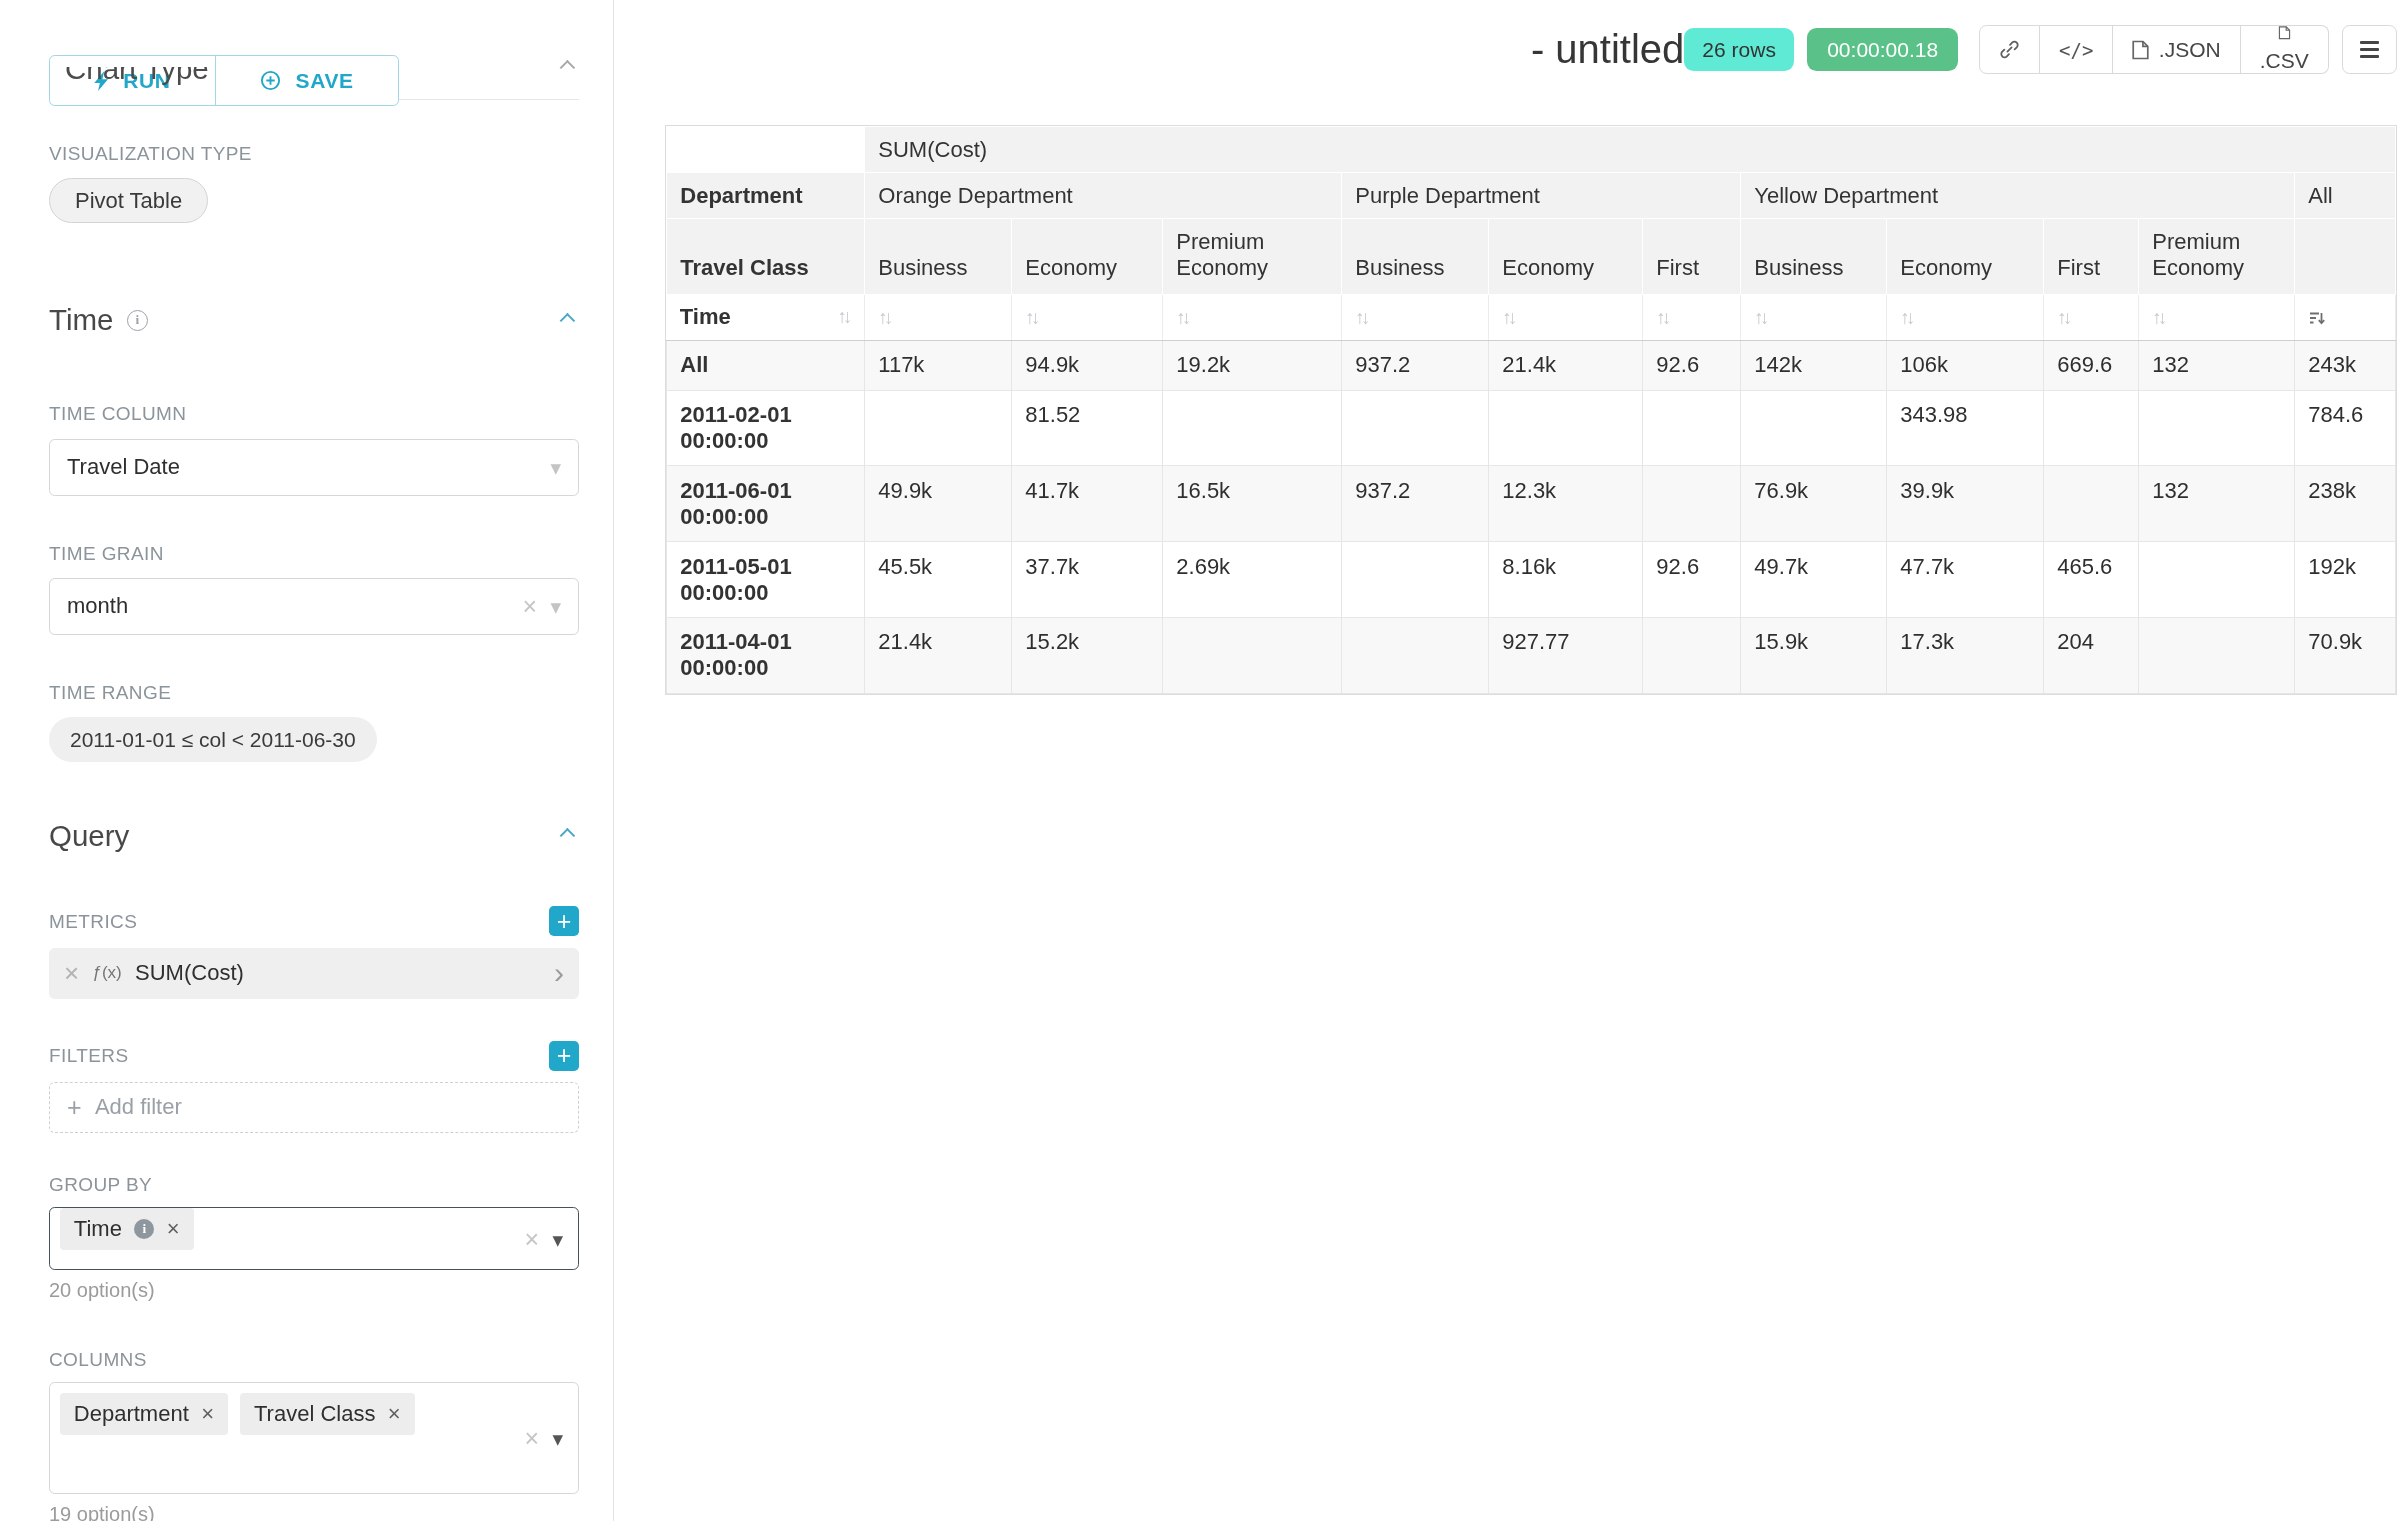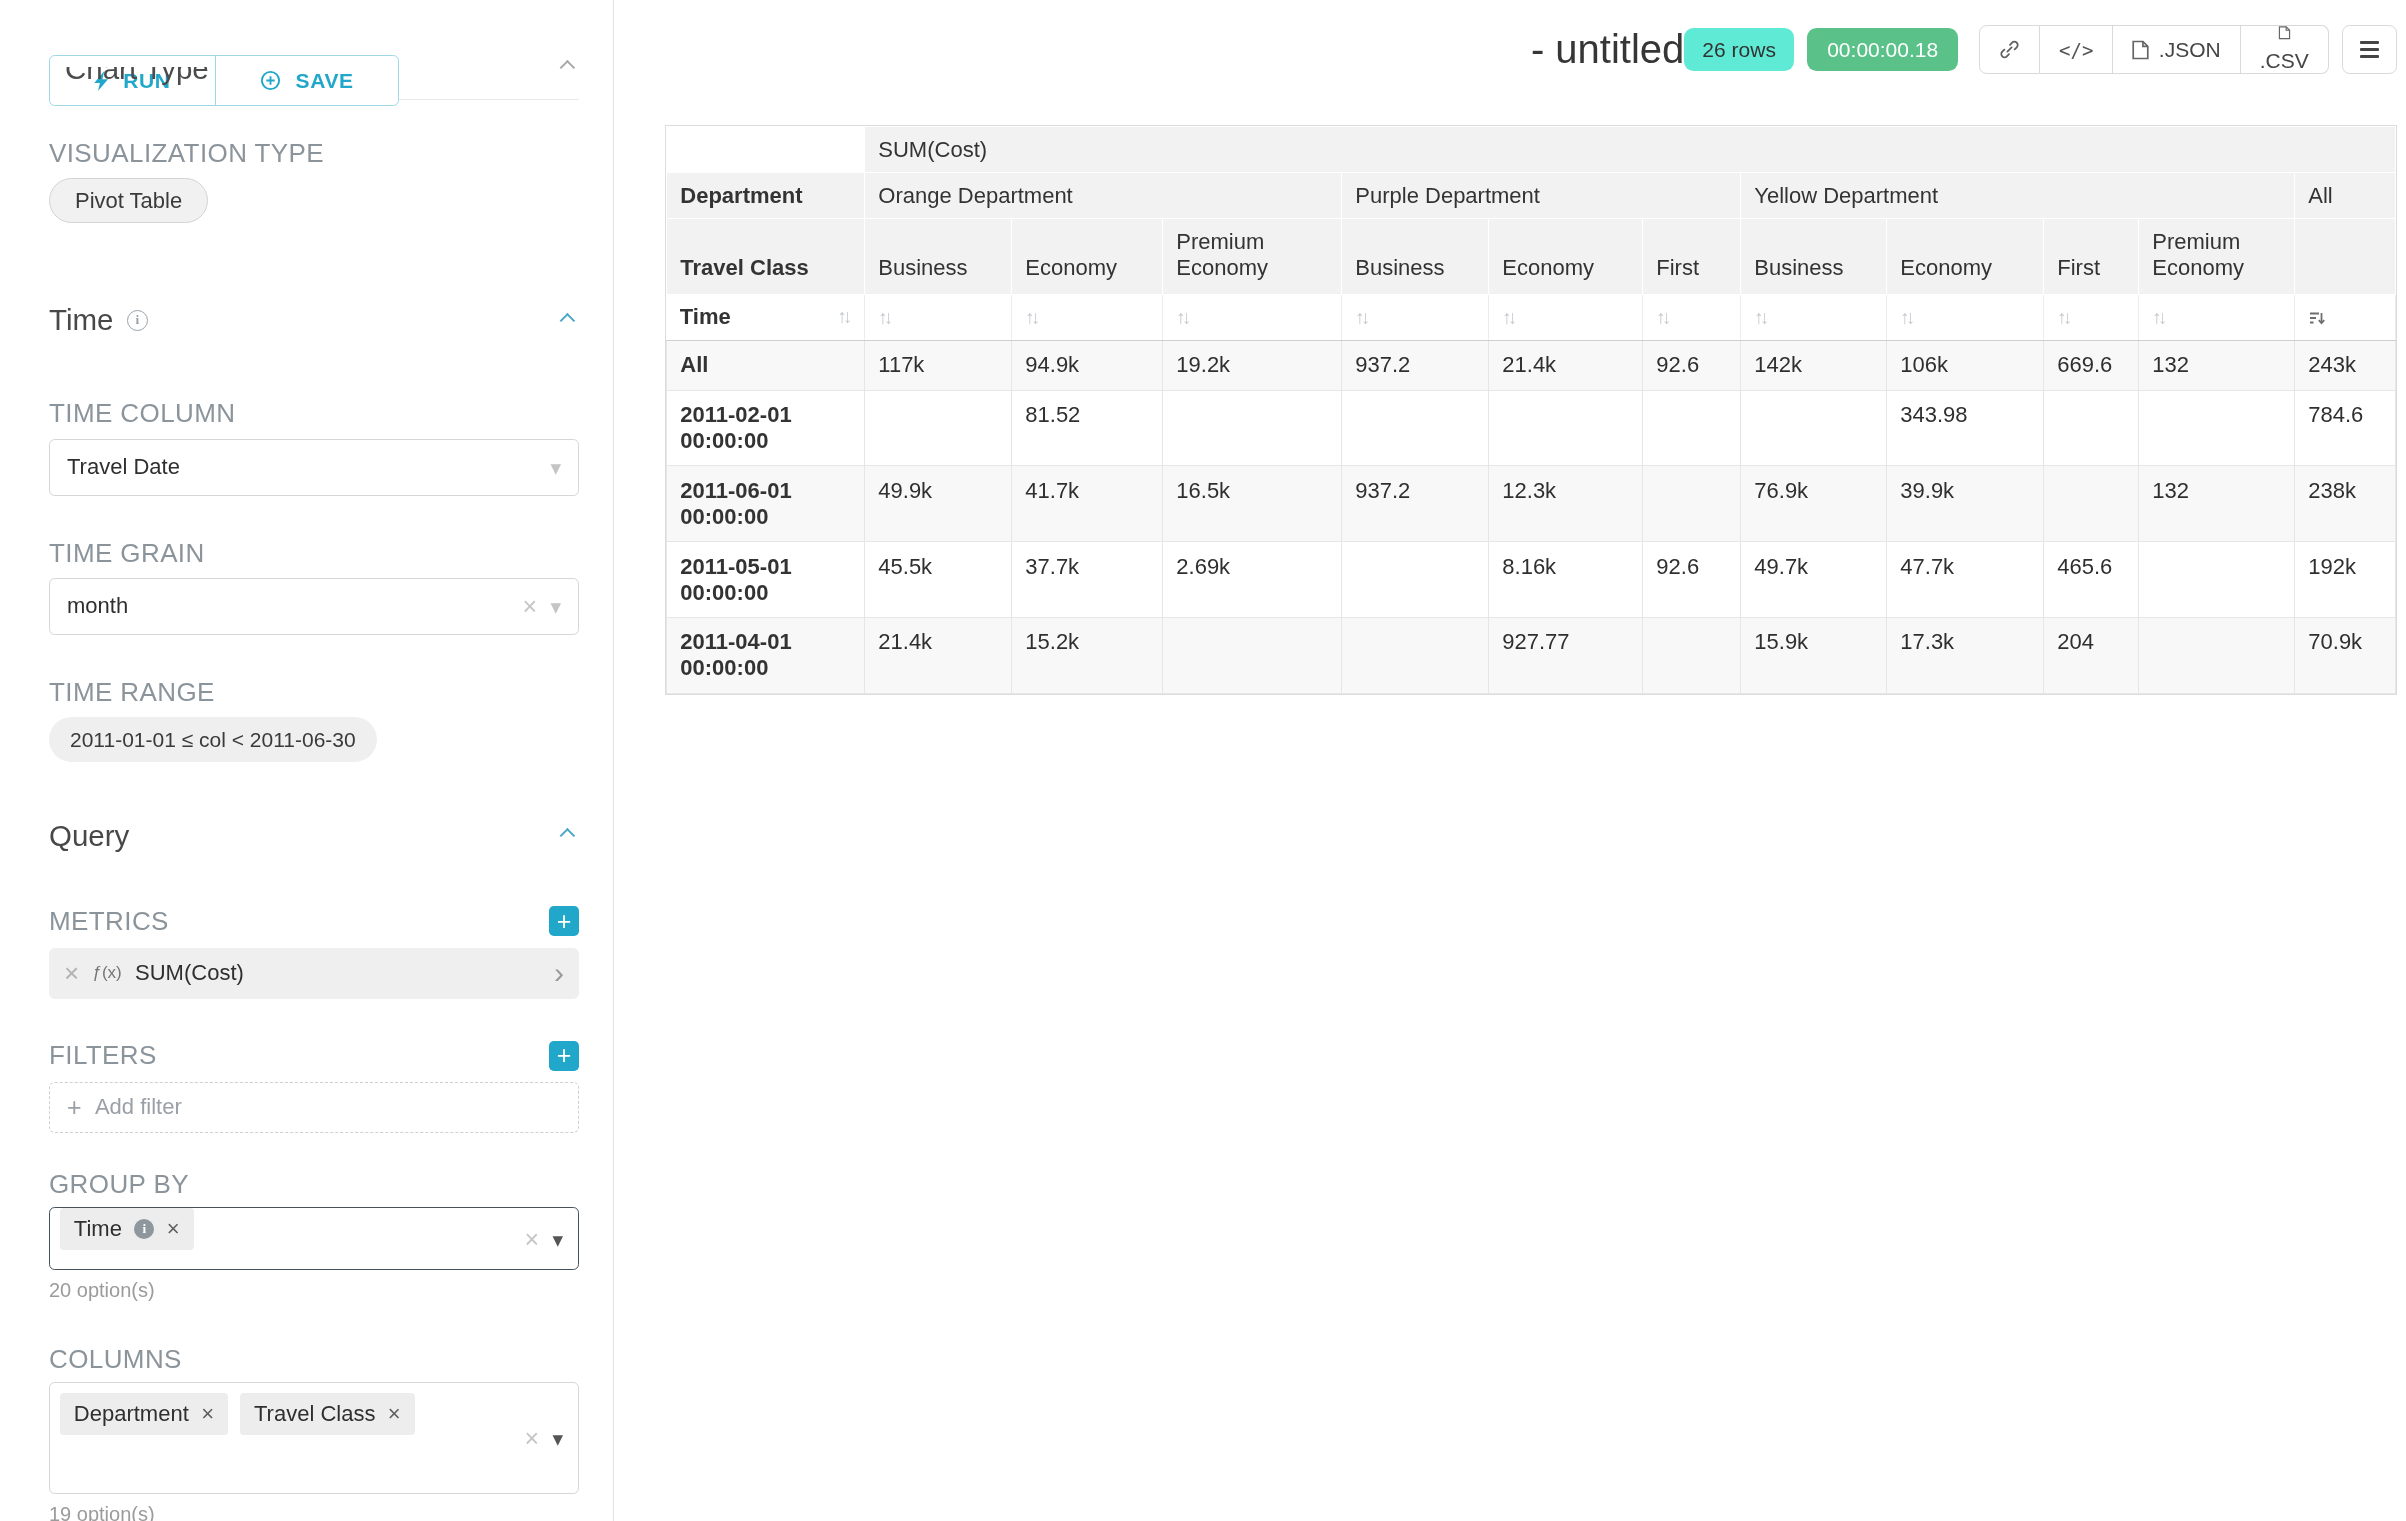--- a/index.html
+++ b/index.html
@@ -32,21 +32,21 @@
   .top-chev { position:absolute; right:5.7px; top:59px; }
   .chev {
     display:inline-block; width:11.4px; height:11.4px;
     border-top:2.9px solid #48a7c6; border-right:2.9px solid #48a7c6;
     transform:rotate(-45deg);
   }
   .chev.gray { border-color:#a7a7a7; }
   hr.divider { border:none; border-top:1px solid #e8e8e8; }
 
   .label {
-    font-size:26px; color:#8b949b; letter-spacing:0.4px; line-height:23px;
+    font-size:19px; color:#8b949b; letter-spacing:0.4px; line-height:23px;
   }
   .viz-label { margin-top:42px; }
   .pill {
     display:inline-flex; align-items:center; height:45px; padding:0 25px;
     background:#f1f1f1; border-radius:23px; font-size:22px; color:#3a3a3a;
     cursor:pointer; border:1px solid #d4d4d4;
   }
   .viz-pill { margin-top:13.3px; }
   .range-pill { margin-top:13.3px; font-size:21px; border:none; background:#efefef; padding:0 21px; }
 

